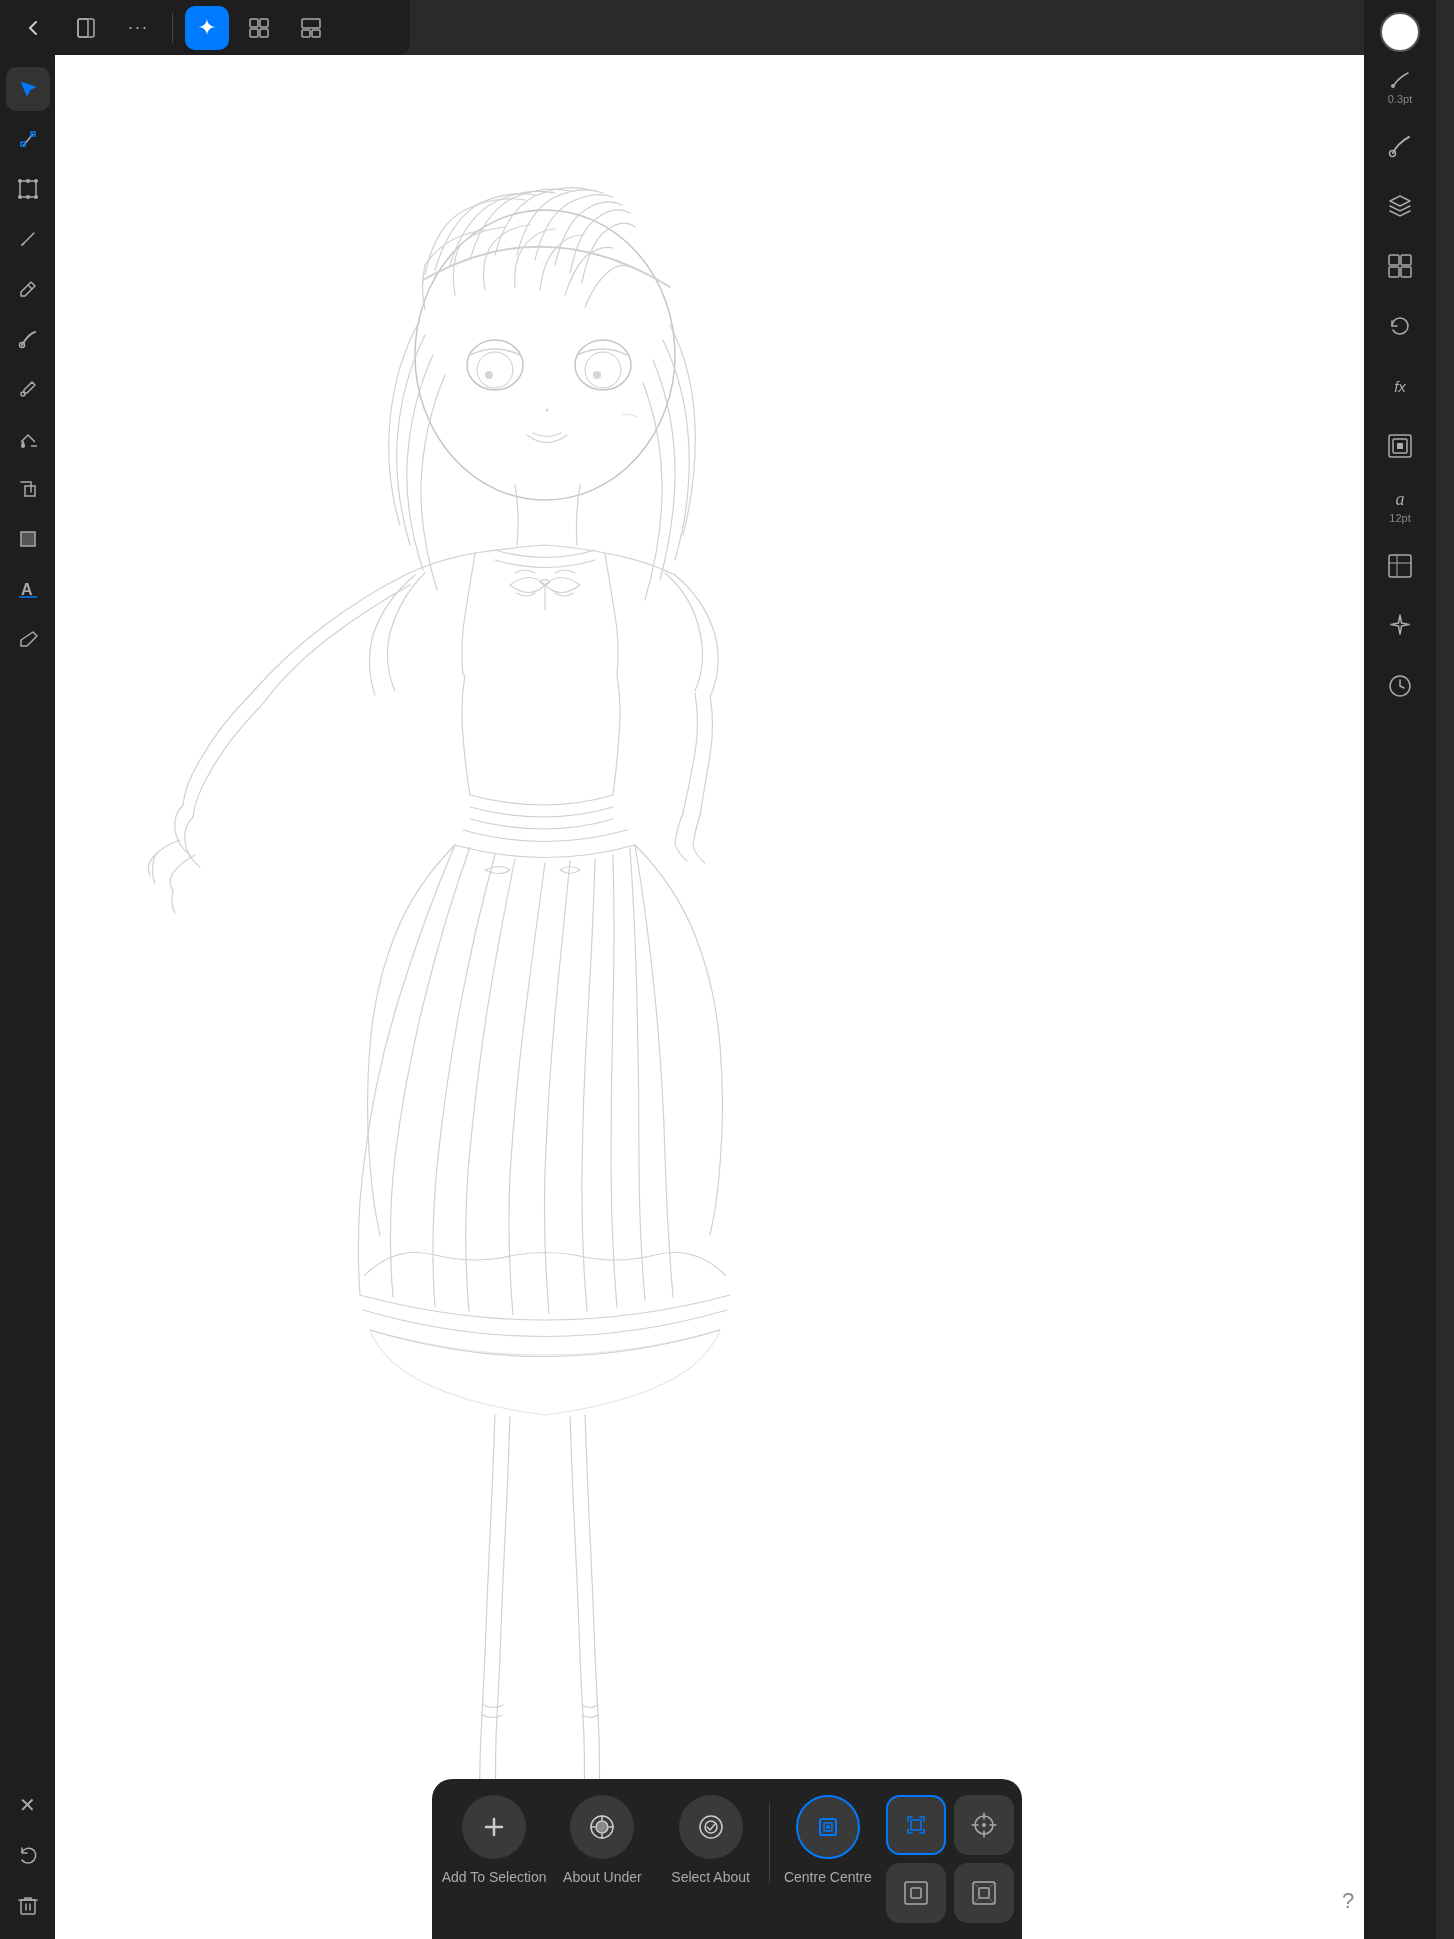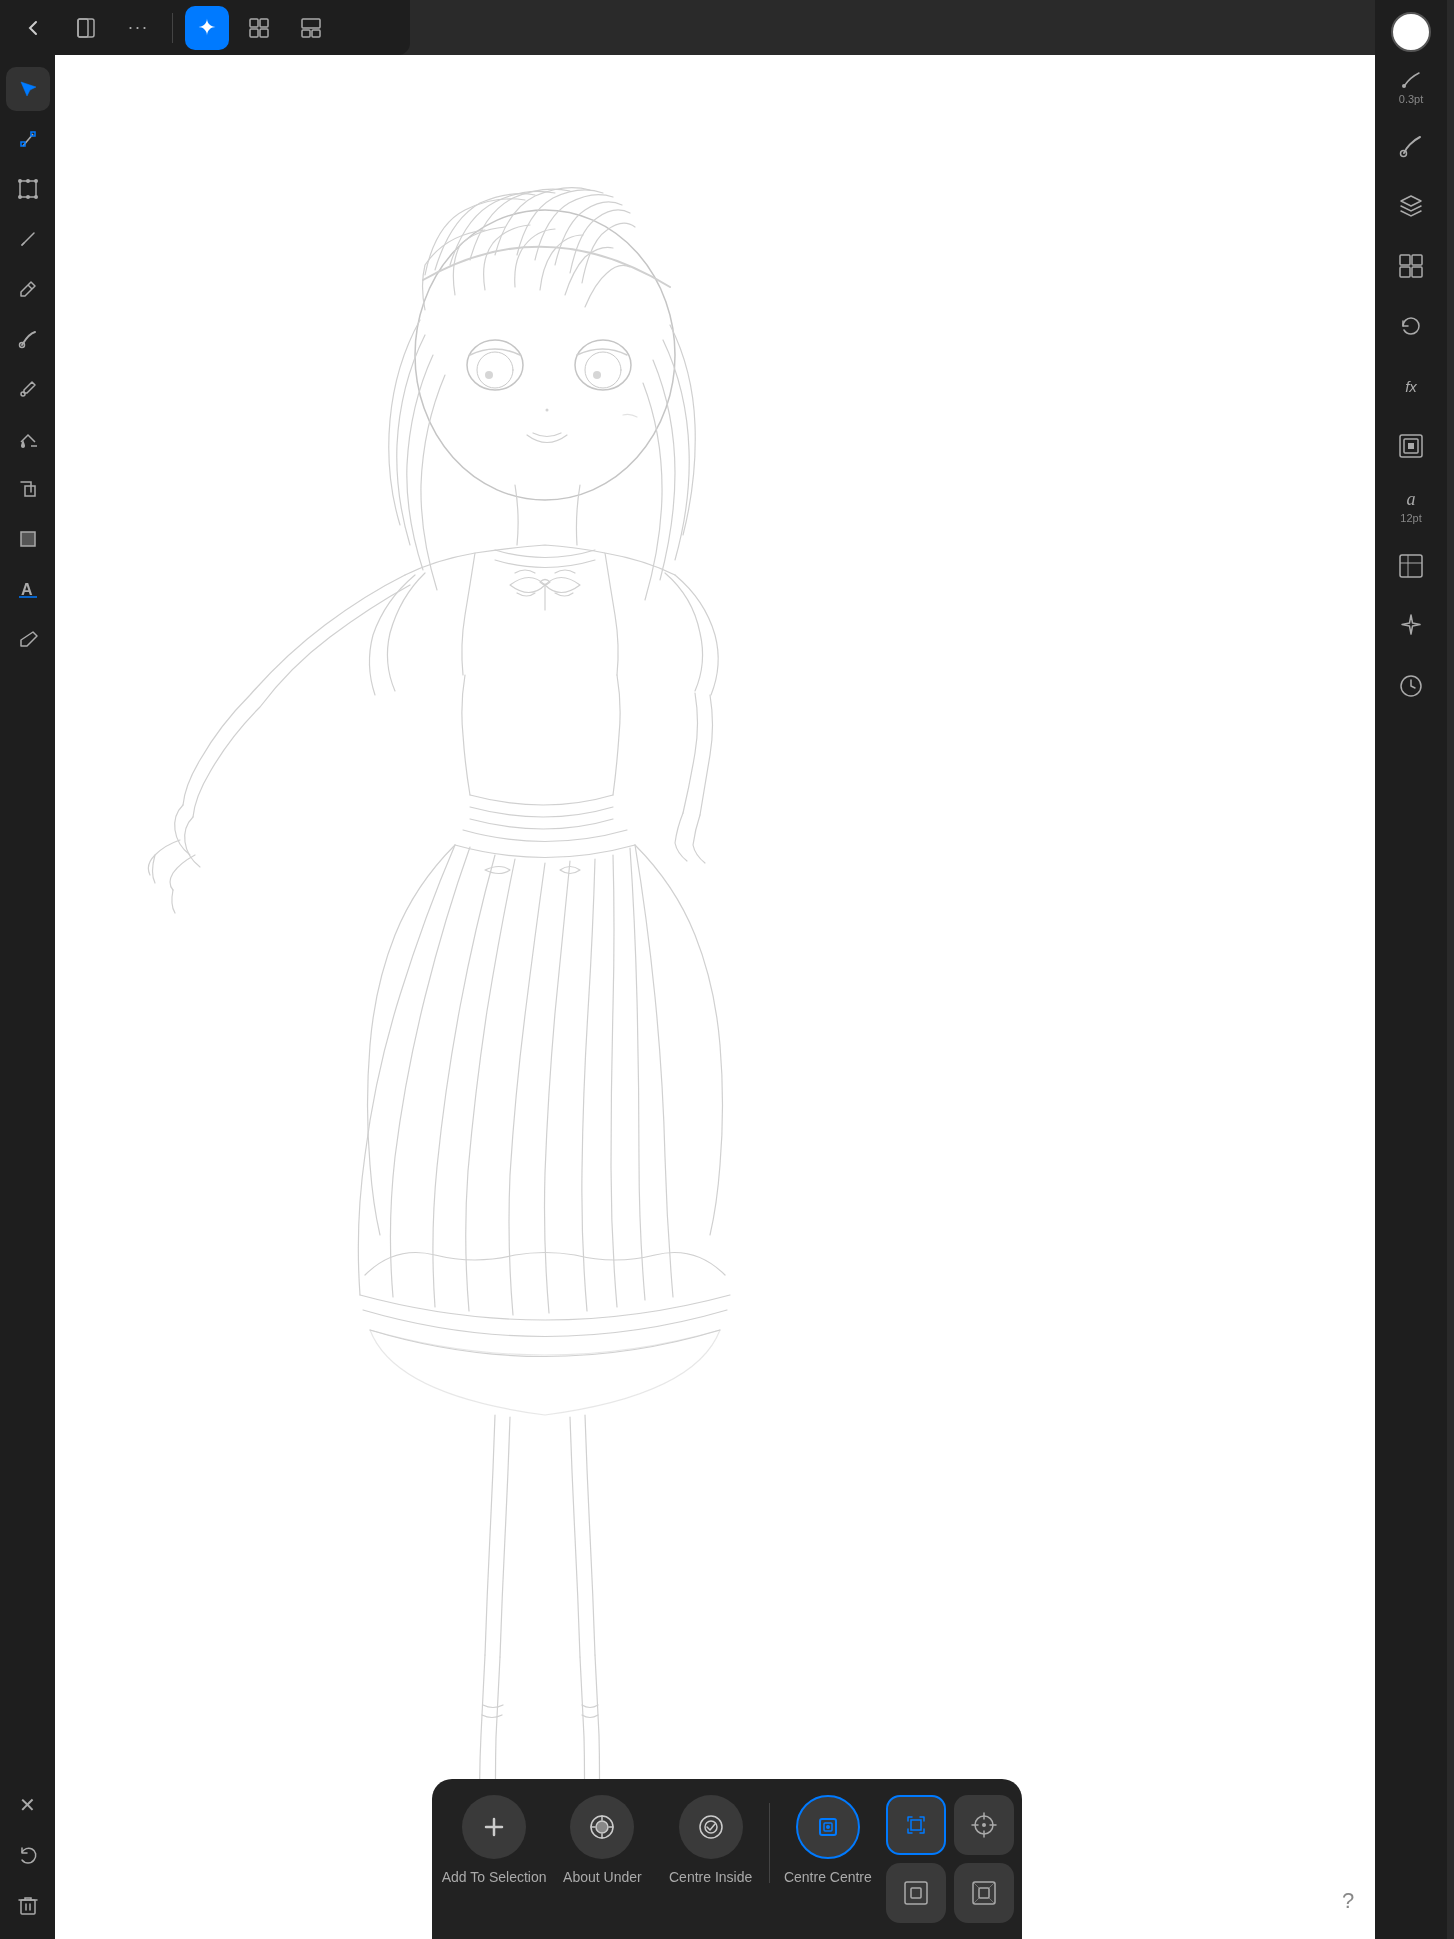--- a/index.html
+++ b/index.html
@@ -90,21 +90,21 @@
       display: flex;
       flex-direction: column;
       align-items: center;
       gap: 6px;
     }
 
     
     .right-sidebar {
       position: absolute;
       top: 0;
-      right: 7px;
+      right: 18px;
       width: 72px;
       height: 100%;
       background: #1e1e1e;
       display: flex;
       flex-direction: column;
       align-items: center;
       padding: 12px 0;
       gap: 8px;
       z-index: 10;
     }
@@ -669,21 +669,21 @@
   </button>
 
   <button class="bottom-btn">
     <div class="bottom-btn-icon">
       <svg width="30" height="30" viewBox="0 0 30 30" fill="none">
         <circle cx="15" cy="15" r="11" stroke="#ccc" stroke-width="1.5"></circle>
         <circle cx="15" cy="15" r="6" stroke="#ccc" stroke-width="1.5"></circle>
         <path d="M11 15L14 18L19 12" stroke="#ccc" stroke-width="1.5" stroke-linecap="round" stroke-linejoin="round"></path>
       </svg>
     </div>
-    <span class="bottom-btn-label">Centre Inside</span>
+    <span class="bottom-btn-label">Select About</span>
   </button>
 
   <div class="bottom-group-divider"></div>
 
   <button class="bottom-btn">
     <div class="bottom-btn-icon" style="background:#3a3a3a;border:2px solid #007aff;">
       <svg width="30" height="30" viewBox="0 0 30 30" fill="none">
         <rect x="7" y="7" width="16" height="16" rx="2" stroke="#007aff" stroke-width="2"></rect>
         <rect x="11" y="11" width="8" height="8" rx="1" stroke="#007aff" stroke-width="1.5"></rect>
         <circle cx="15" cy="15" r="2" fill="#007aff"></circle>

